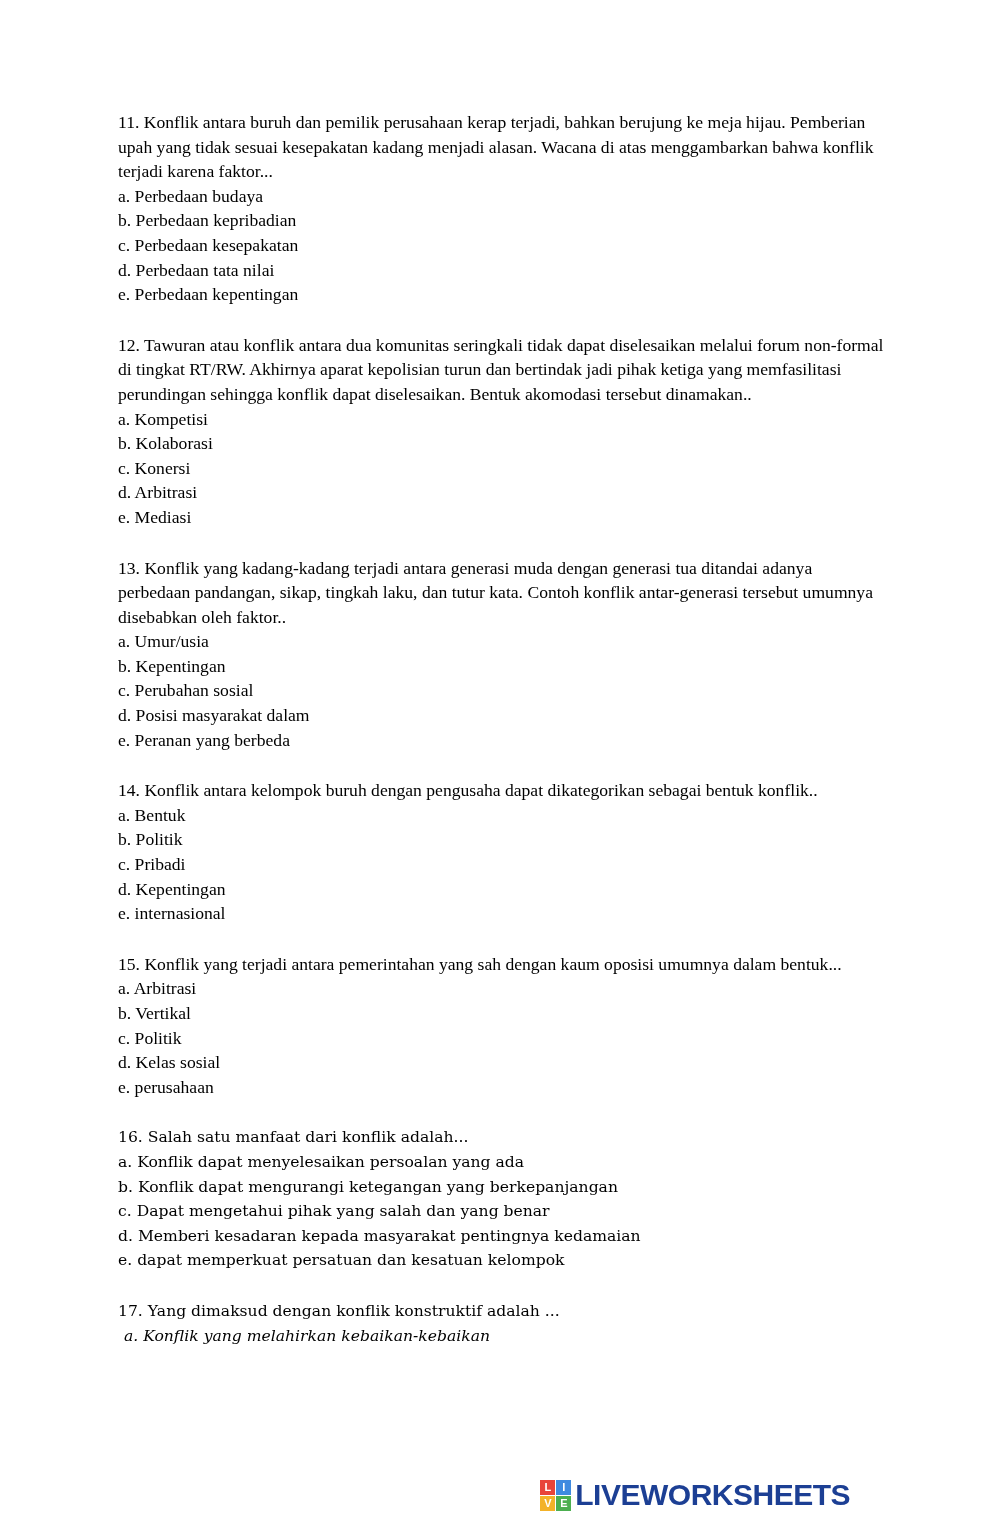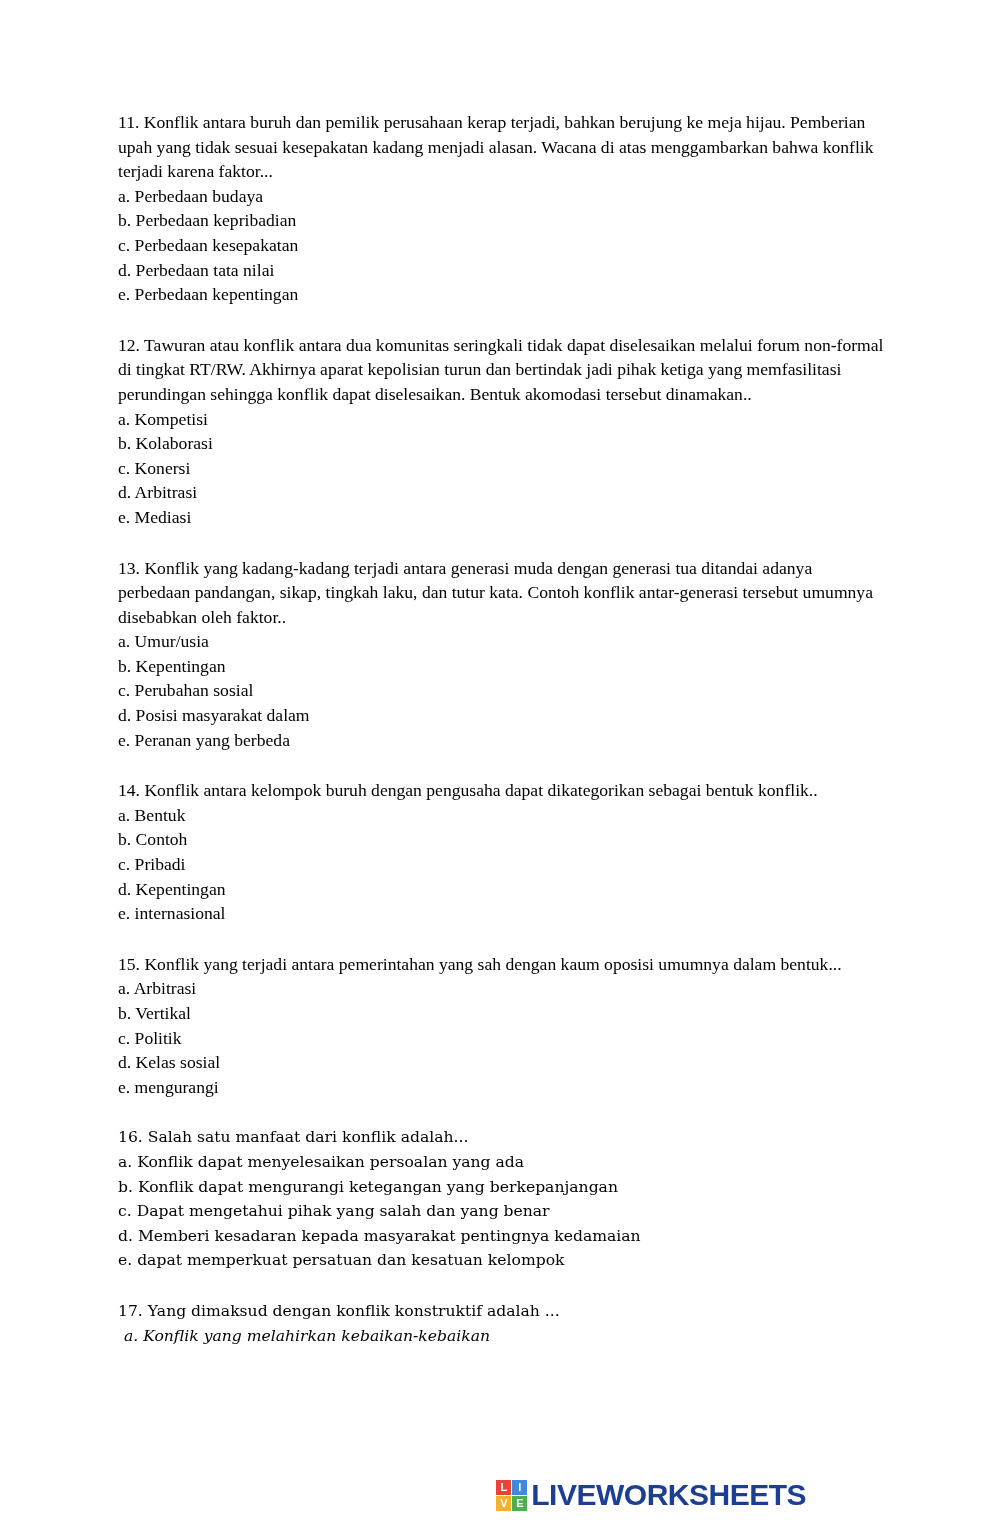--- a/index.html
+++ b/index.html
@@ -14,20 +14,21 @@
     font-family: "Liberation Serif", serif;
     color: #000000;
     overflow: hidden;
   }
   .page {
     position: absolute;
     left: 0; top: 0;
     width: 828px;
     height: 1534px;
     background: #ffffff;
+    padding-left: 44px;
   }
   .content {
     position: absolute;
     left: 118px;
     top: 110px;
     width: 770px;
   }
   .question-block {
     margin-bottom: 26px;
   }
@@ -132,35 +133,35 @@
         <li>c. Perubahan sosial</li>
         <li>d. Posisi masyarakat dalam</li>
         <li>e. Peranan yang berbeda</li>
       </ul>
     </div>
 
     <div class="question-block">
       <p class="q-stem">14. Konflik antara kelompok buruh dengan pengusaha dapat dikategorikan sebagai bentuk konflik..</p>
       <ul class="q-options">
         <li>a. Bentuk</li>
-        <li>b. Contoh</li>
+        <li>b. Politik</li>
         <li>c. Pribadi</li>
         <li>d. Kepentingan</li>
         <li>e. internasional</li>
       </ul>
     </div>
 
     <div class="question-block">
       <p class="q-stem">15. Konflik yang terjadi antara pemerintahan yang sah dengan kaum oposisi umumnya dalam bentuk...</p>
       <ul class="q-options">
         <li>a. Arbitrasi</li>
         <li>b. Vertikal</li>
         <li>c. Politik</li>
         <li>d. Kelas sosial</li>
-        <li>e. mengurangi</li>
+        <li>e. perusahaan</li>
       </ul>
     </div>
 
     <div class="question-block alt">
       <p class="q-stem">16. Salah satu manfaat dari konflik adalah...</p>
       <ul class="q-options">
         <li>a. Konflik dapat menyelesaikan persoalan yang ada</li>
         <li>b. Konflik dapat mengurangi ketegangan yang berkepanjangan</li>
         <li>c. Dapat mengetahui pihak yang salah dan yang benar</li>
         <li>d. Memberi kesadaran kepada masyarakat pentingnya kedamaian</li>

